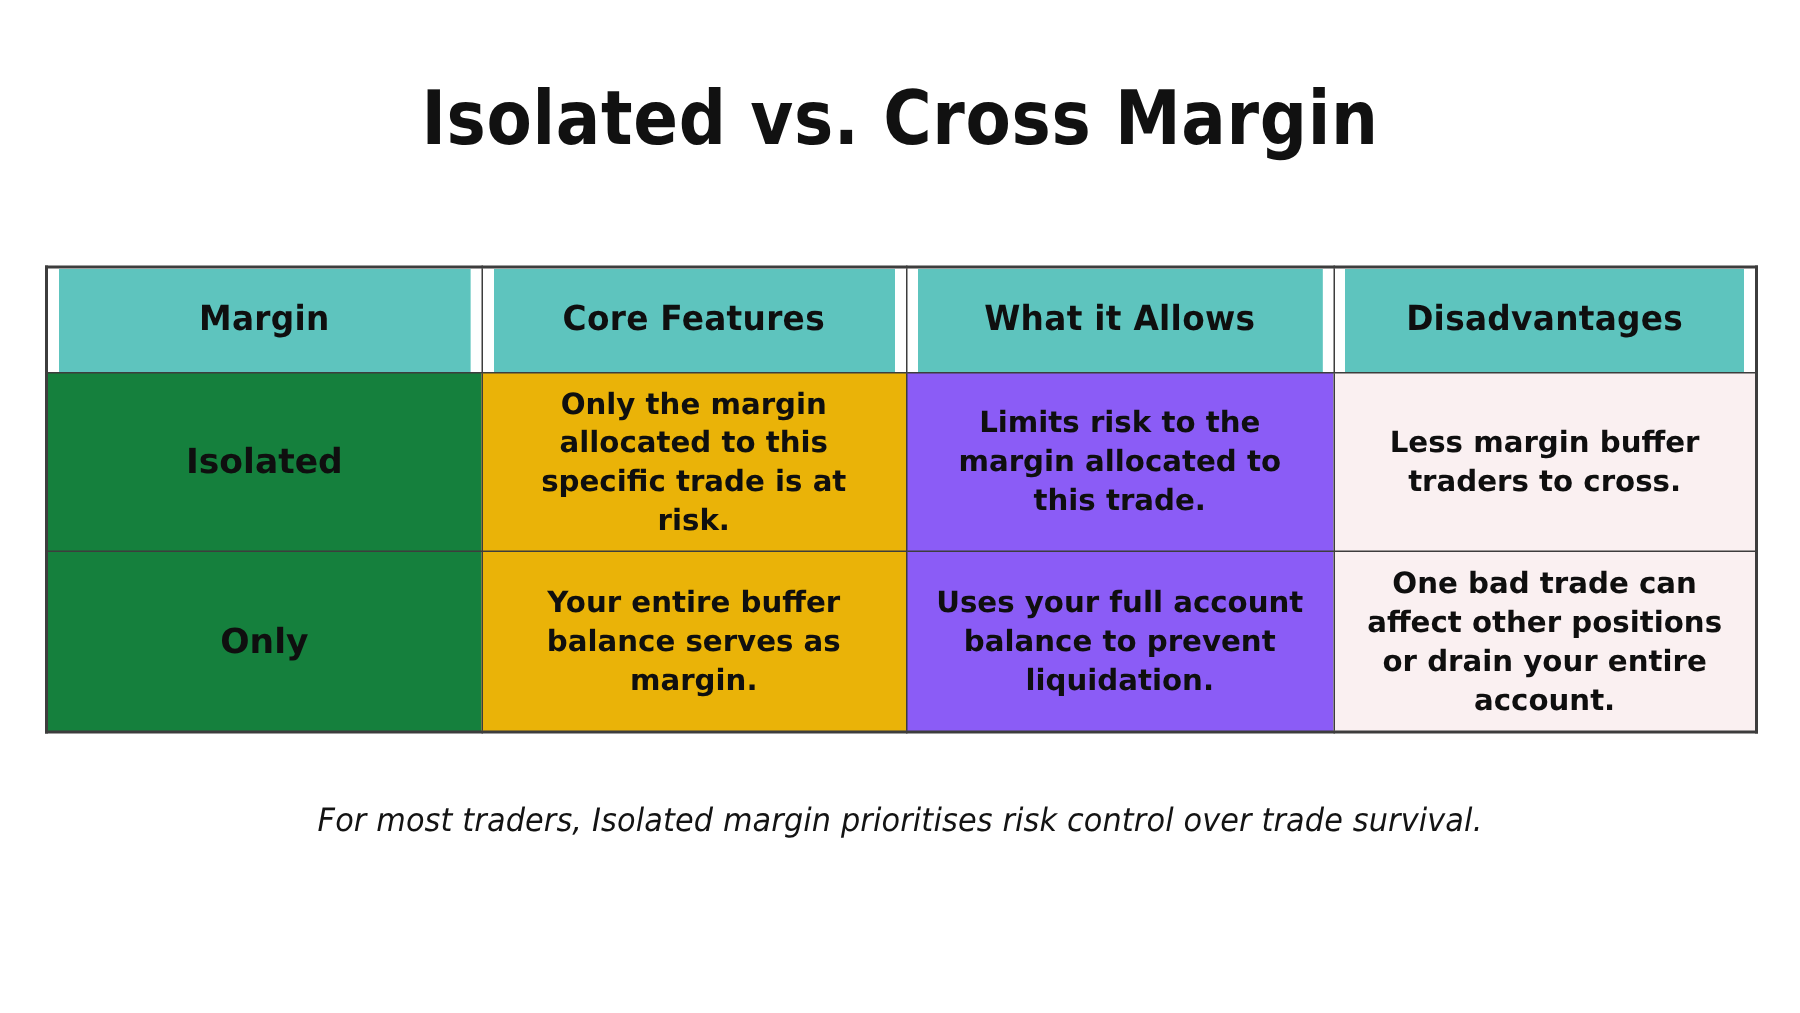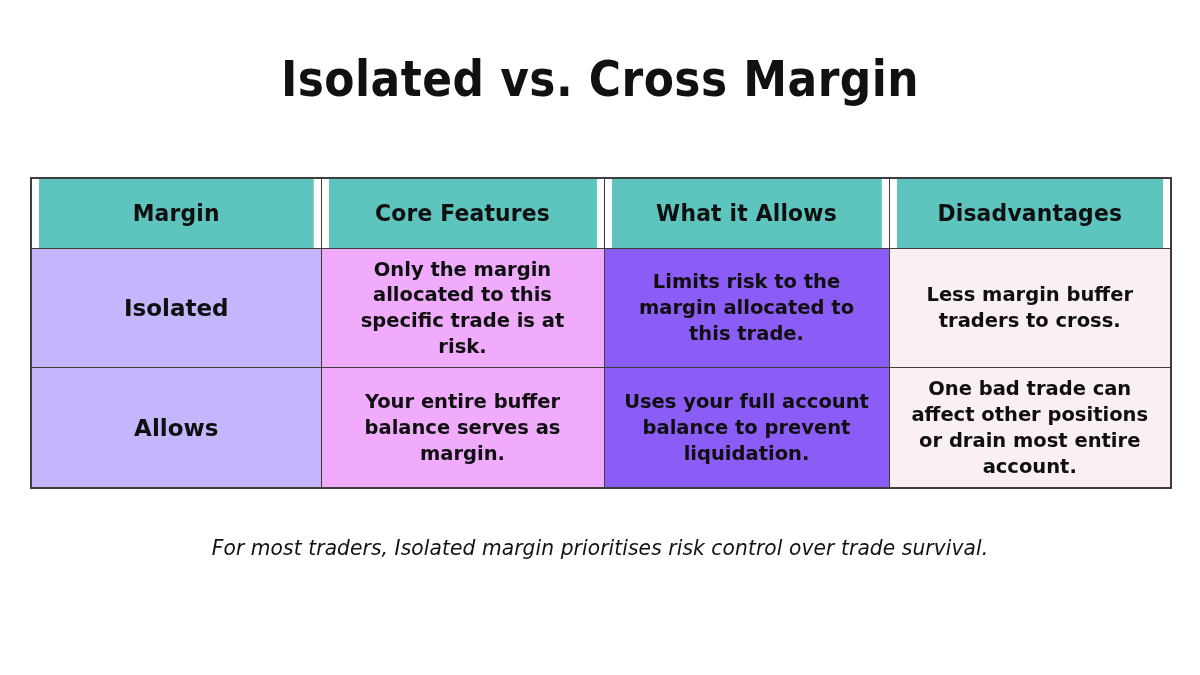--- a/index.html
+++ b/index.html
@@ -81,24 +81,24 @@
   }
 
   table.compare tbody td {
     font-size: 19.5px;
     font-weight: 700;
     color: #0f0f0f;
     line-height: 1.32;
   }
 
   td.col-label {
-    background: #c4b5fd;
+    background: #15803d;
     font-size: 23px !important;
   }
-  td.col-feature { background: #f0abfc; }
+  td.col-feature { background: #eab308; }
   td.col-allows  { background: #8b5cf6; }
   td.col-disadv  { background: #faf0f1; }
 
   .footnote {
     position: absolute;
     left: 0;
     top: 535px;
     width: 1200px;
     text-align: center;
     font-size: 21.5px;
@@ -133,24 +133,24 @@
         </tr>
       </thead>
       <tbody>
         <tr>
           <td class="col-label">Isolated</td>
           <td class="col-feature">Only the margin allocated to this specific trade is at risk.</td>
           <td class="col-allows">Limits risk to the margin allocated to this trade.</td>
           <td class="col-disadv">Less margin buffer traders to cross.</td>
         </tr>
         <tr>
-          <td class="col-label">Allows</td>
+          <td class="col-label">Only</td>
           <td class="col-feature">Your entire buffer balance serves as margin.</td>
           <td class="col-allows">Uses your full account balance to prevent liquidation.</td>
-          <td class="col-disadv">One bad trade can affect other positions or drain most entire account.</td>
+          <td class="col-disadv">One bad trade can affect other positions or drain your entire account.</td>
         </tr>
       </tbody>
     </table>
   </div>
 
   <div class="footnote">For most traders, Isolated margin prioritises risk control over trade survival.</div>
 
 </div>
 
 </body></html>

